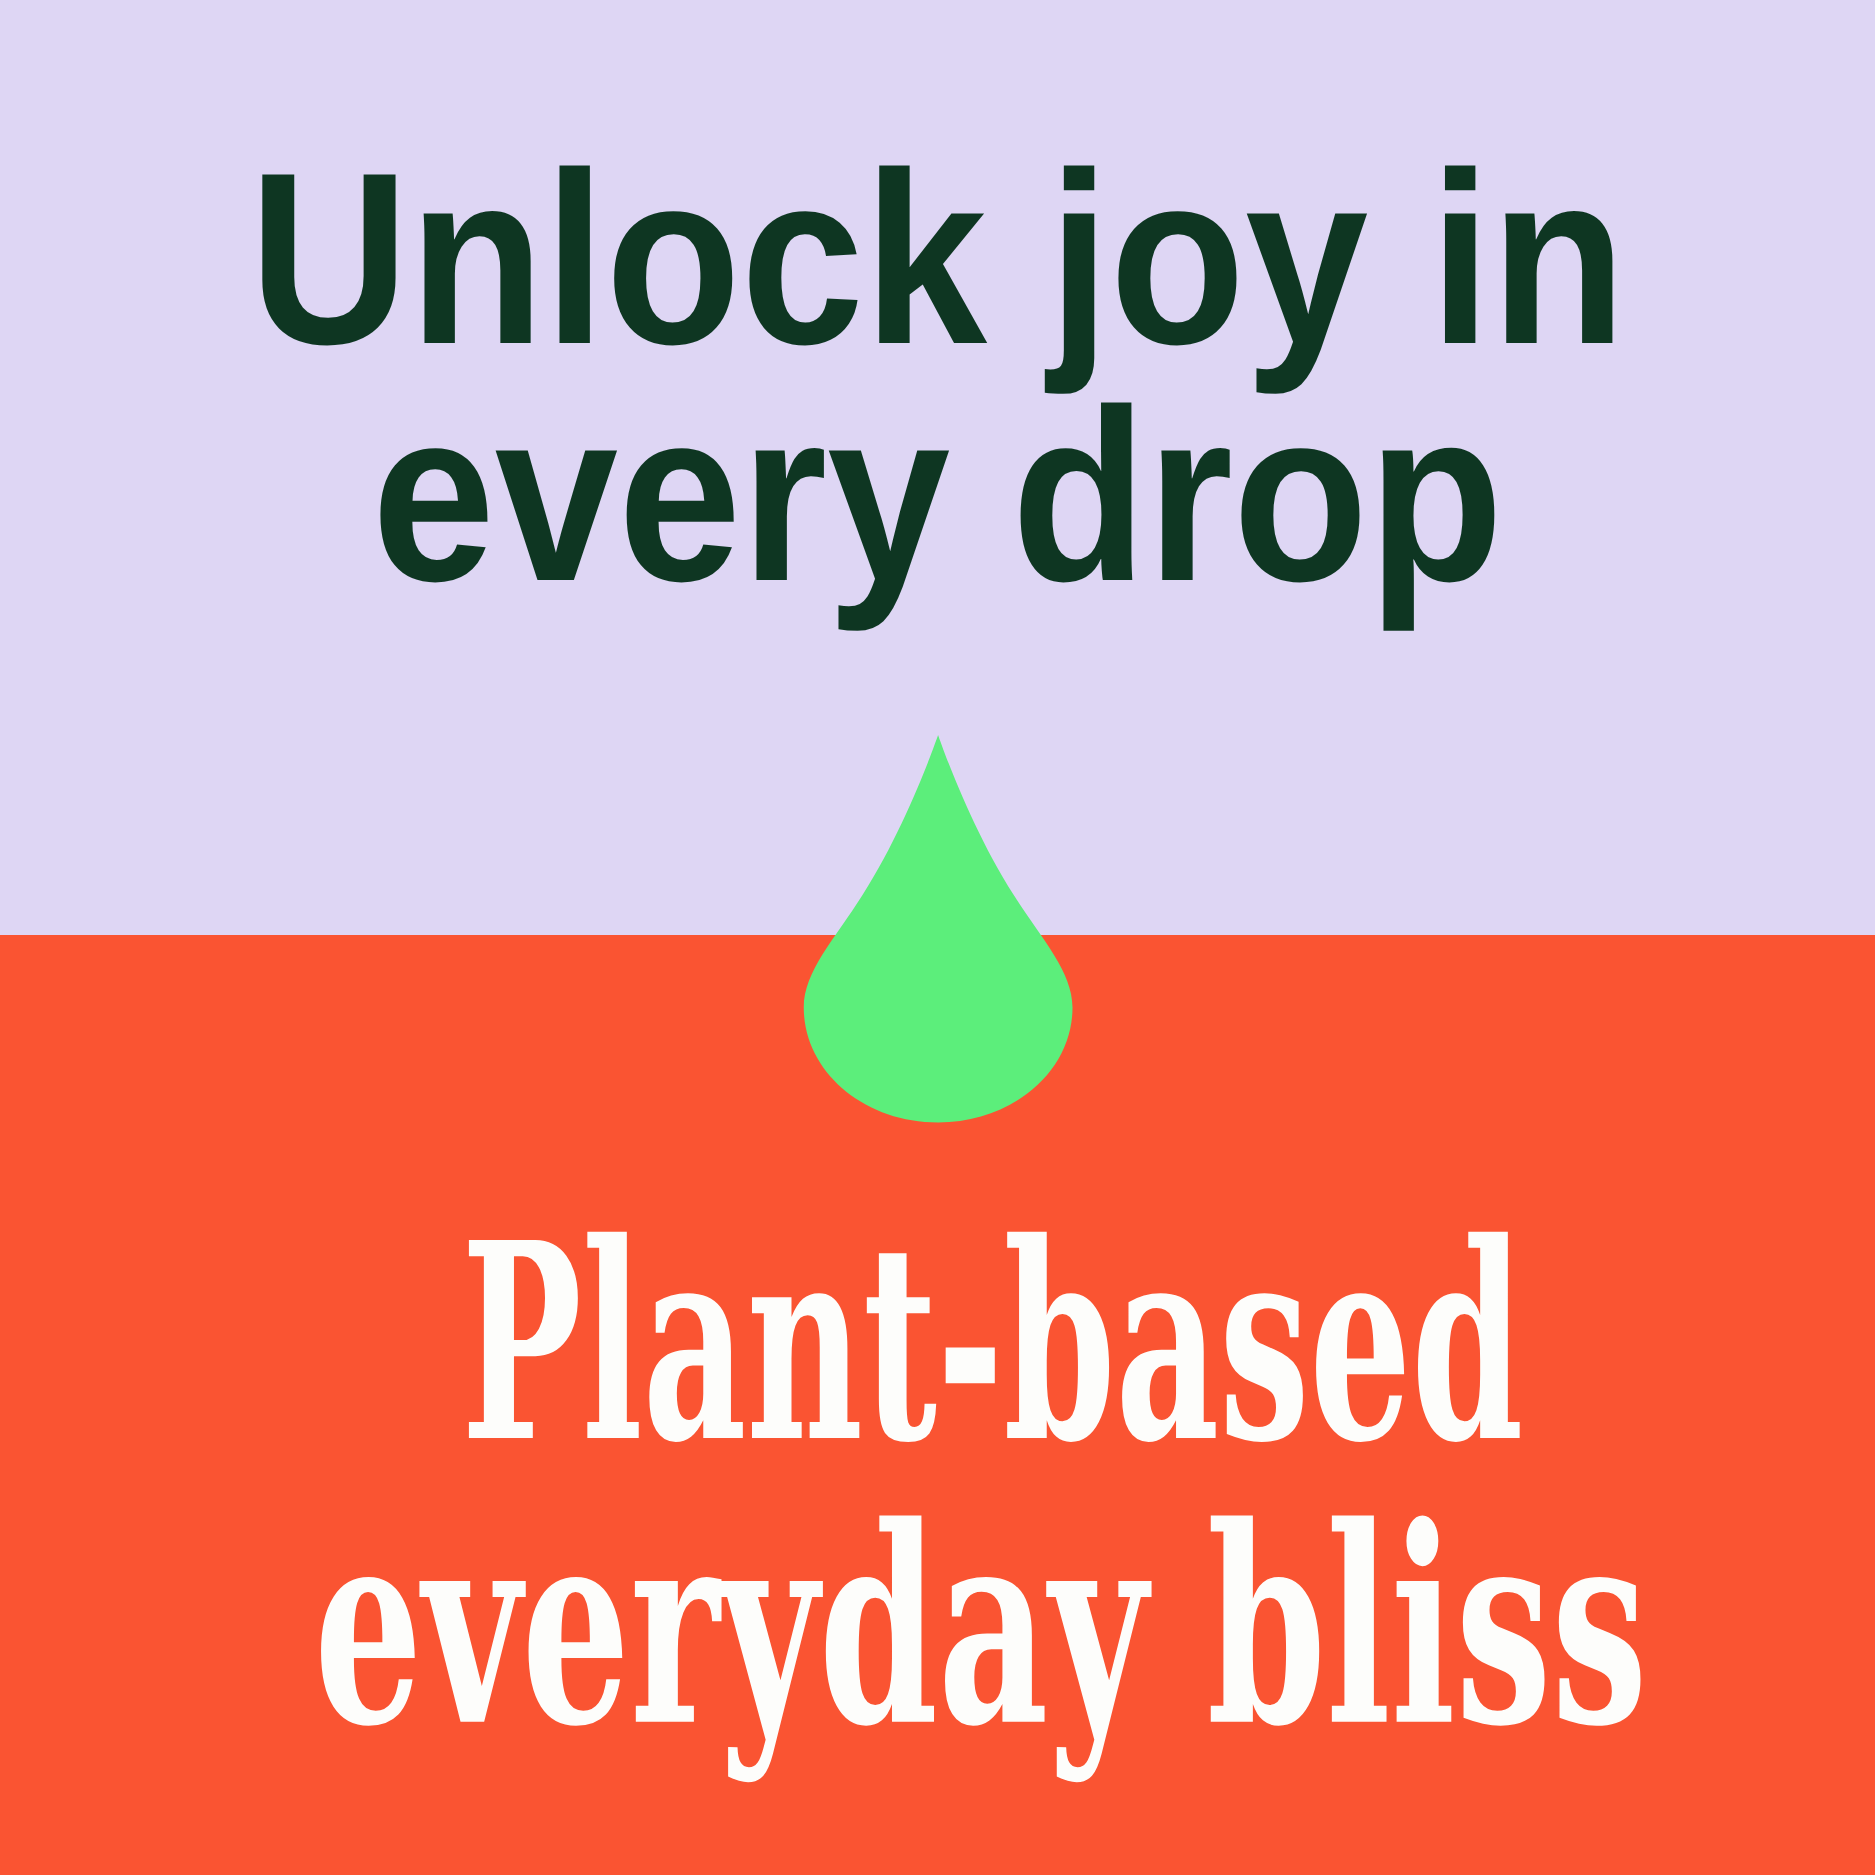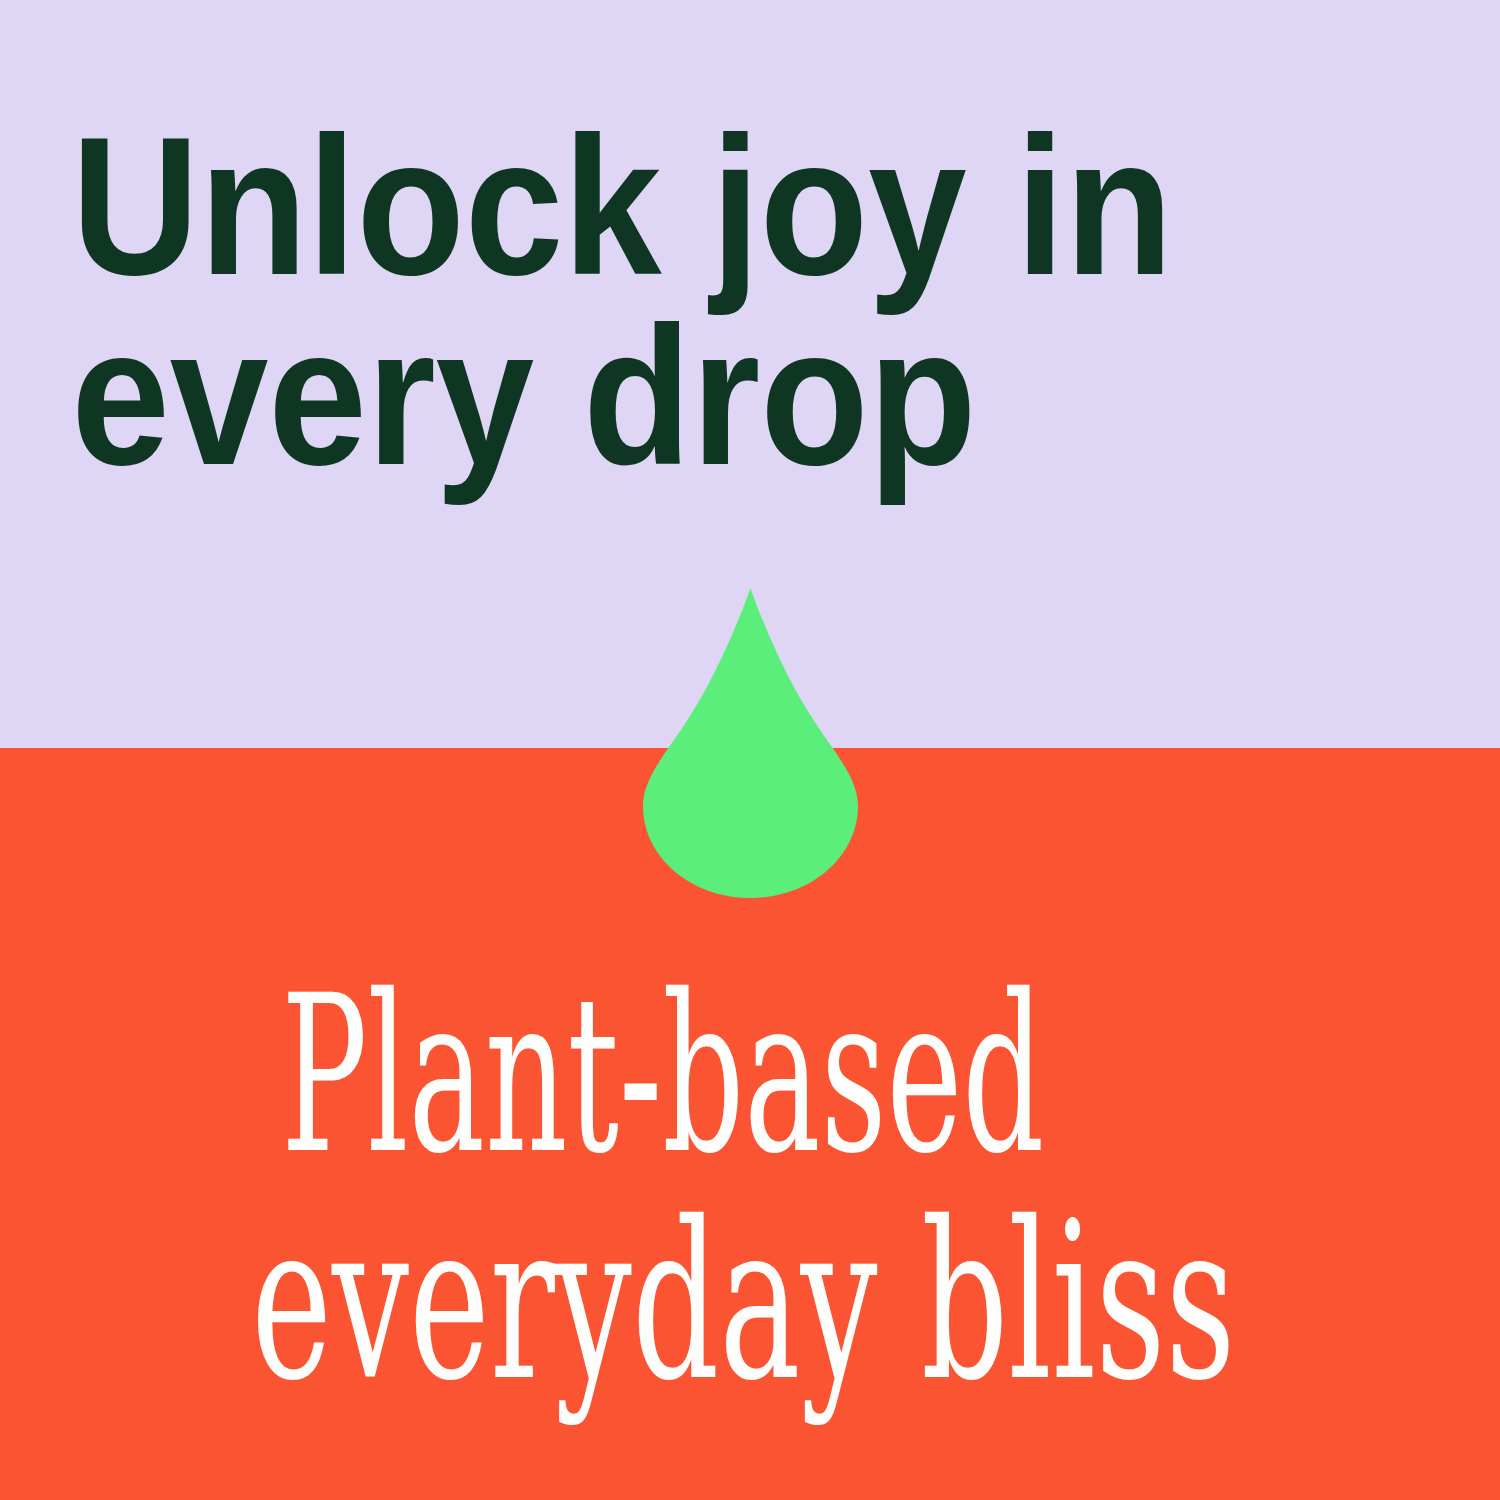--- a/index.html
+++ b/index.html
@@ -32,20 +32,21 @@
     height: 752px;
     background: #fa5432;
   }
 
   
   .headline {
     position: absolute;
     left: 0;
     top: 112px;
     width: 100%;
+    text-align: center;
     color: #0e3622;
     font-family: "Liberation Sans", sans-serif;
     font-weight: 700;
     line-height: 0.97;
     letter-spacing: -0.012em;
     -webkit-font-smoothing: antialiased;
   }
   .headline .hl-line {
     display: block;
     font-size: 196px;
@@ -70,24 +71,24 @@
     height: 100%;
     overflow: visible;
   }
 
   
   .subline {
     position: absolute;
     left: 0;
     top: 965px;
     width: 100%;
-    text-align: left;
+    text-align: right;
     color: #fdfdfb;
     font-family: "DejaVu Serif", "Liberation Serif", serif;
-    font-weight: 400;
+    font-weight: 700;
     line-height: 1.02;
     letter-spacing: 0.002em;
   }
   .subline .sb-line {
     display: block;
     font-size: 205px;
     white-space: nowrap;
   }
   .subline .sb-line-1 {
     transform: scaleX(0.625) scaleY(1.06);

